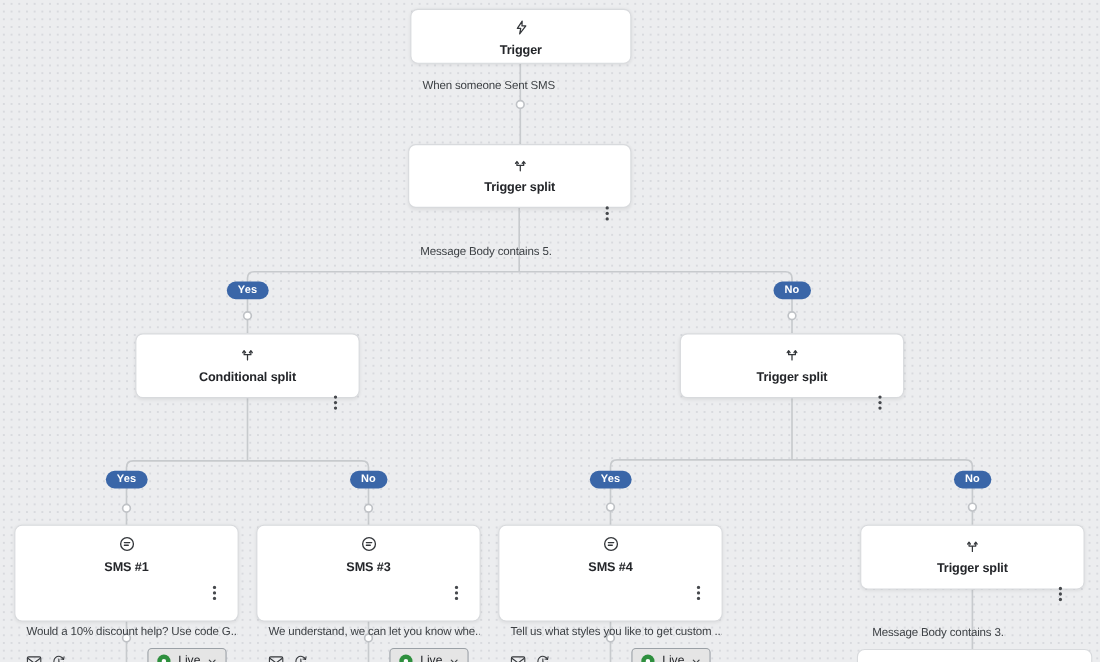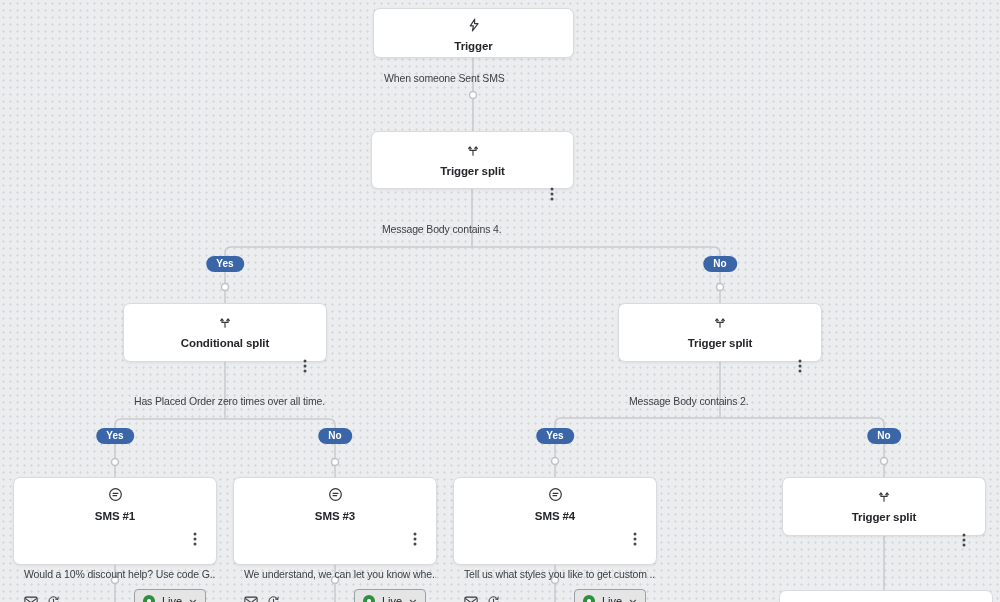--- a/index.html
+++ b/index.html
@@ -121,21 +121,21 @@
       </span>
       <span class="card-title">Trigger split</span>
       <span class="kebab">
         <svg width="4" height="14" viewBox="0 0 4 14">
             <circle cx="2" cy="2" r="1.5" fill="#45484c"></circle>
             <circle cx="2" cy="7" r="1.5" fill="#45484c"></circle>
             <circle cx="2" cy="12" r="1.5" fill="#45484c"></circle>
           </svg>
       </span>
     </div>
-    <div class="card-body">Message Body contains 4.</div>
+    <div class="card-body">Message Body contains 5.</div>
   </div>
 
   <span class="path-badge" style="left:225px;top:264px;">Yes</span>
   <span class="path-badge" style="left:720px;top:264px;">No</span>
 
   <div class="card n-cond">
     <div class="card-head">
       <span class="head-icon">
         <svg width="14" height="14" viewBox="0 0 16 16" fill="none" stroke="var(--icon-color)" stroke-width="1.3" stroke-linecap="round" stroke-linejoin="round">
             <path d="M8 14 V8.5 M8 8.5 H4.5 V5.2 M8 8.5 H11.5 V5.2"></path>
@@ -145,42 +145,40 @@
       </span>
       <span class="card-title">Conditional split</span>
       <span class="kebab">
         <svg width="4" height="14" viewBox="0 0 4 14">
             <circle cx="2" cy="2" r="1.5" fill="#45484c"></circle>
             <circle cx="2" cy="7" r="1.5" fill="#45484c"></circle>
             <circle cx="2" cy="12" r="1.5" fill="#45484c"></circle>
           </svg>
       </span>
     </div>
-    <div class="card-body">Has Placed Order zero times over all time.</div>
   </div>
 
   <div class="card n-ts2">
     <div class="card-head">
       <span class="head-icon">
         <svg width="14" height="14" viewBox="0 0 16 16" fill="none" stroke="var(--icon-color)" stroke-width="1.3" stroke-linecap="round" stroke-linejoin="round">
             <path d="M8 14 V8.5 M8 8.5 H4.5 V5.2 M8 8.5 H11.5 V5.2"></path>
             <path d="M3 6.4 L4.5 4.4 L6 6.4"></path>
             <path d="M10 6.4 L11.5 4.4 L13 6.4"></path>
           </svg>
       </span>
       <span class="card-title">Trigger split</span>
       <span class="kebab">
         <svg width="4" height="14" viewBox="0 0 4 14">
             <circle cx="2" cy="2" r="1.5" fill="#45484c"></circle>
             <circle cx="2" cy="7" r="1.5" fill="#45484c"></circle>
             <circle cx="2" cy="12" r="1.5" fill="#45484c"></circle>
           </svg>
       </span>
     </div>
-    <div class="card-body">Message Body contains 2.</div>
   </div>
 
   <span class="path-badge" style="left:115px;top:436px;">Yes</span>
   <span class="path-badge" style="left:335px;top:436px;">No</span>
   <span class="path-badge" style="left:555px;top:436px;">Yes</span>
   <span class="path-badge" style="left:884px;top:436px;">No</span>
 
   <div class="card sms n-sms1">
     <div class="card-head">
       <span class="head-icon">
@@ -318,17 +316,18 @@
       </span>
       <span class="card-title">Trigger split</span>
       <span class="kebab">
         <svg width="4" height="14" viewBox="0 0 4 14">
             <circle cx="2" cy="2" r="1.5" fill="#45484c"></circle>
             <circle cx="2" cy="7" r="1.5" fill="#45484c"></circle>
             <circle cx="2" cy="12" r="1.5" fill="#45484c"></circle>
           </svg>
       </span>
     </div>
+    <div class="card-body">Message Body contains 3.</div>
   </div>
 
   <div class="partial-card"></div>
 
 </div>
 
 </body></html>

